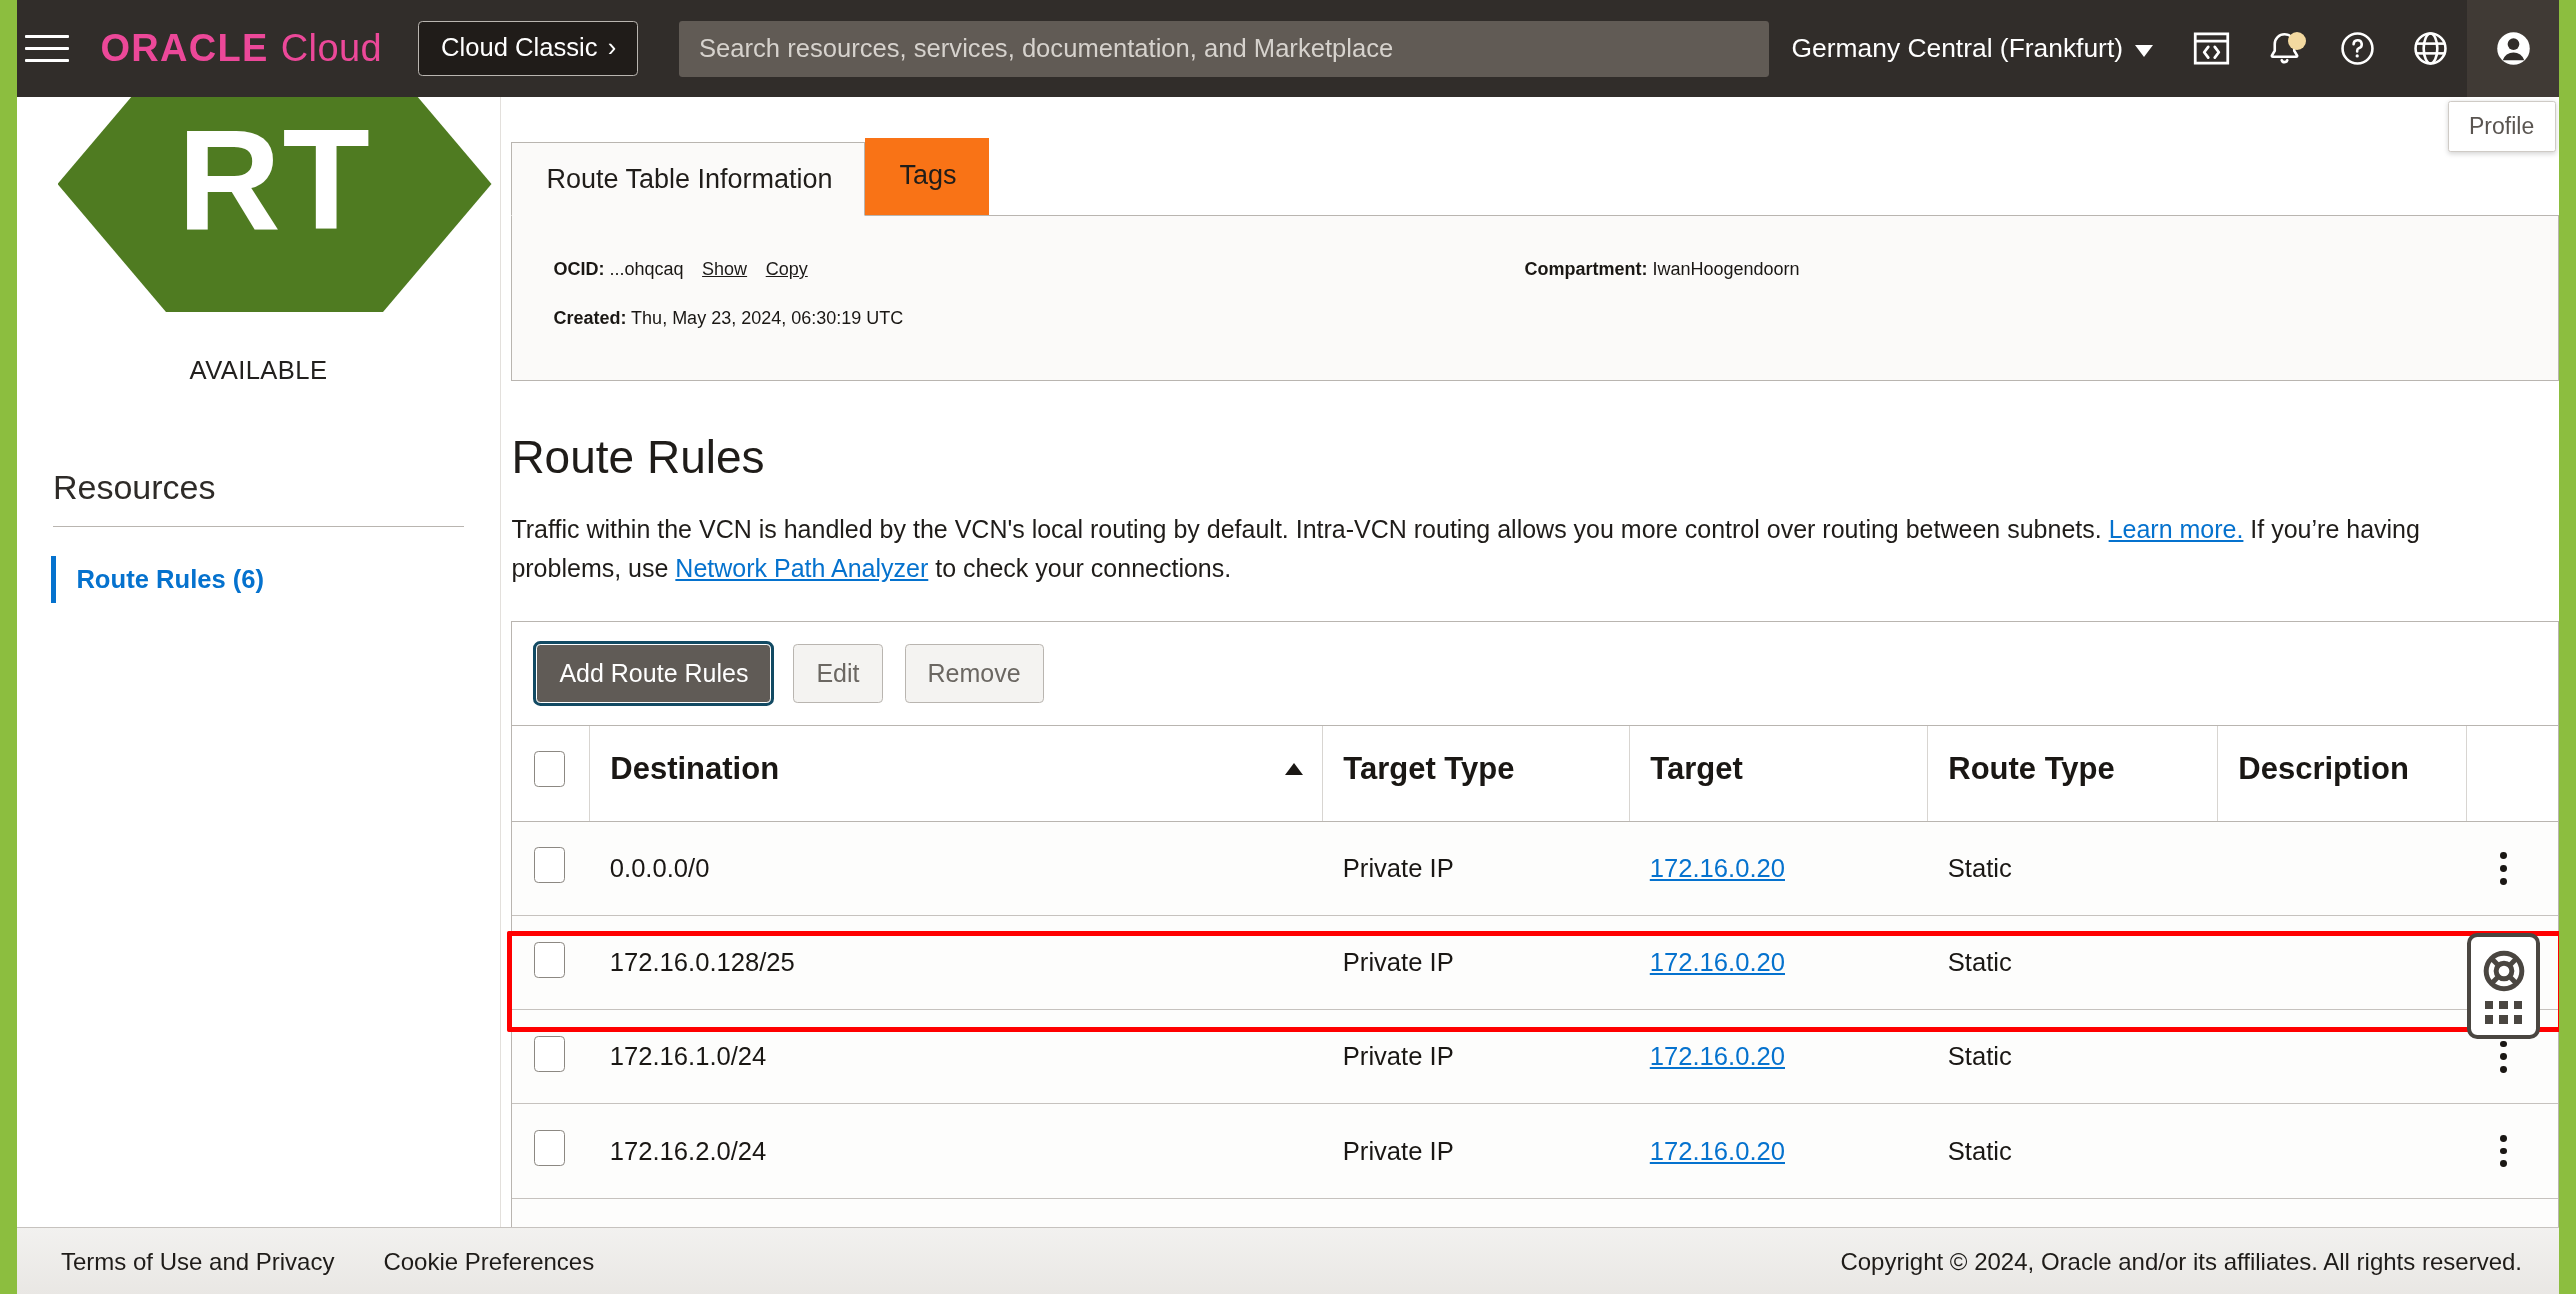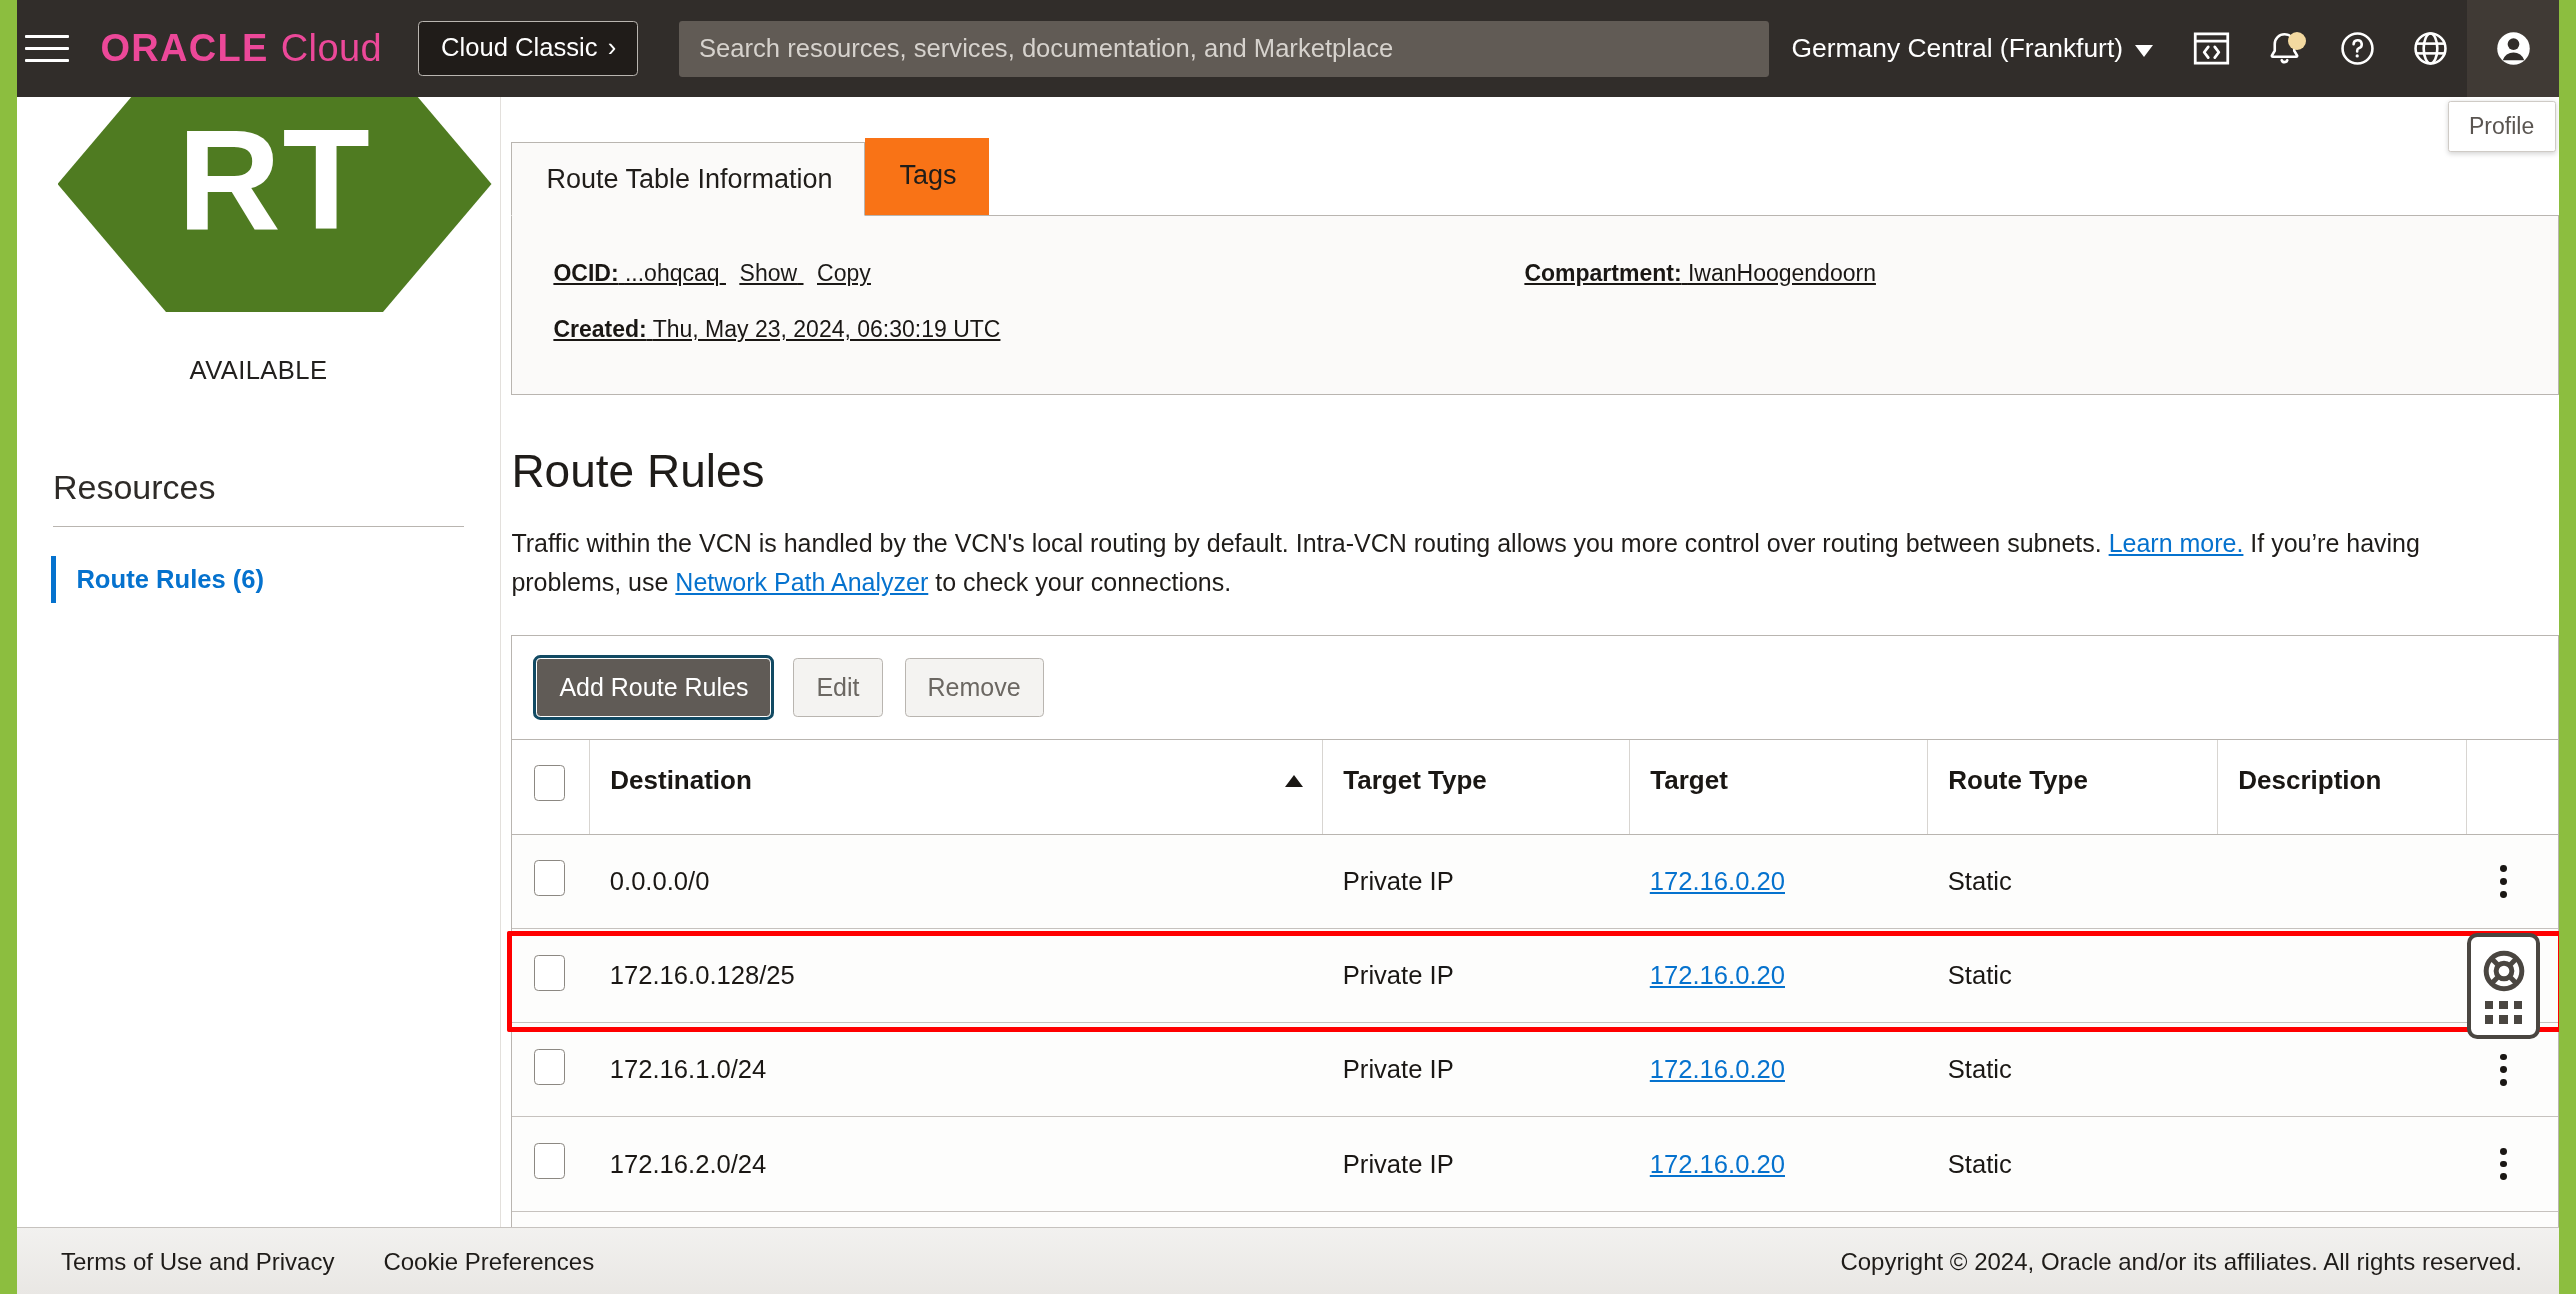--- a/index.html
+++ b/index.html
@@ -231,26 +231,25 @@
     border: 0.9px solid #b9b5b0;
     background: #fbfaf9;
     padding: 41px 48px 49px 41px;
     display: flex;
     position: relative;
     z-index: 2;
   }
   .info-col { flex: 0 0 971px; }
   .info-col2 { flex: 1; }
   .info-line {
-    font-size: 23px;
+    font-size: 18px;
     color: #1a1714;
     margin-bottom: 24px;
     line-height: 1.4;
     white-space: nowrap;
-    text-decoration: underline;
   }
   .info-line:last-child { margin-bottom: 0; }
   .info-line b { font-weight: 700; }
   .inline-link {
     color: #1c1a18;
     text-decoration: underline;
     cursor: pointer;
     margin-left: 13.6px;
   }
 
@@ -302,21 +301,21 @@
     color: #6b6762;
   }
 
   table.rr {
     width: 100%;
     border-collapse: collapse;
     table-layout: fixed;
   }
   table.rr th {
     text-align: left;
-    font-size: 26px;
+    font-size: 31px;
     font-weight: 700;
     color: #1a1714;
     padding: 25.6px 0 25.6px 20.4px;
     border-right: 0.9px solid #d8d5d1;
     border-bottom: 1.7px solid #b9b5b0;
     vertical-align: top;
     background: #ffffff;
     height: 89px;
   }
   table.rr th.cbcol { width: 77px; border-right: 0.9px solid #d8d5d1; padding-left: 22px; }

